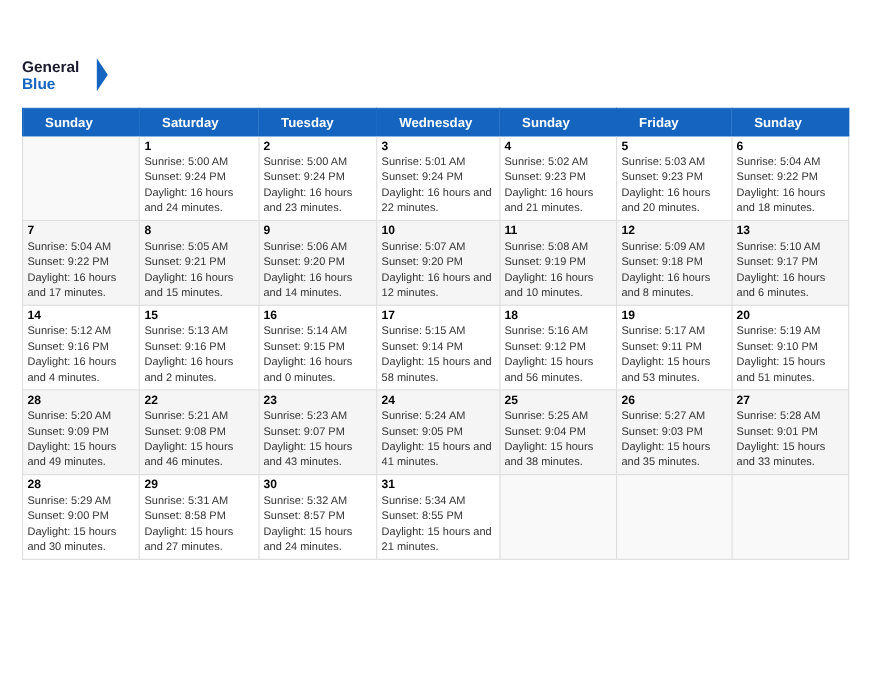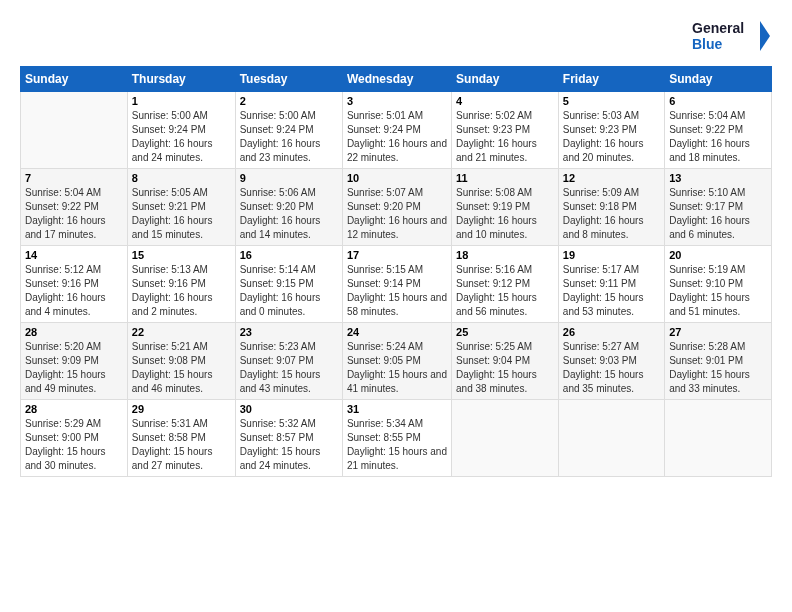--- a/index.html
+++ b/index.html
@@ -10,23 +10,24 @@
       background: #fff;
       overflow: hidden;
     }
     .page {
       width: 792px;
       height: 612px;
       padding: 16px 20px;
     }
     .header {
       display: flex;
-      justify-content: flex-end;
+      justify-content: flex-start;
       align-items: flex-start;
       margin-bottom: 10px;
+      margin-top: 32px;
     }
     .logo {
       display: flex;
       align-items: center;
       gap: 4px;
     }
     .title-block {
       text-align: right;
     }
     .month-title {
@@ -42,21 +43,21 @@
     table {
       width: 100%;
       border-collapse: collapse;
       font-size: 10px;
     }
     thead tr {
       background: #1565c0;
       color: #fff;
     }
     thead th {
-      padding: 5px 4px;
+      padding: 5px 20px;
       text-align: left;
       font-size: 12px;
       font-weight: bold;
       border: 1px solid #1565c0;
     }
     tbody tr {
       border-bottom: 1px solid #ddd;
     }
     tbody td {
       border: 1px solid #ddd;
@@ -99,21 +100,21 @@
     <div class="title-block">
       <div class="month-title"></div>
       <div class="location"></div>
     </div>
   </div>
 
   <table>
     <thead>
       <tr>
       <th>Sunday</th>
-          <th>Thursday</th>
+          <th>Saturday</th>
           <th>Tuesday</th>
           <th>Wednesday</th>
           <th>Sunday</th>
           <th>Friday</th>
           <th>Sunday</th>
         </tr>
     </thead>
     <tbody id="calendar-body">
     <tr>
           <td class="empty-cell"></td>

